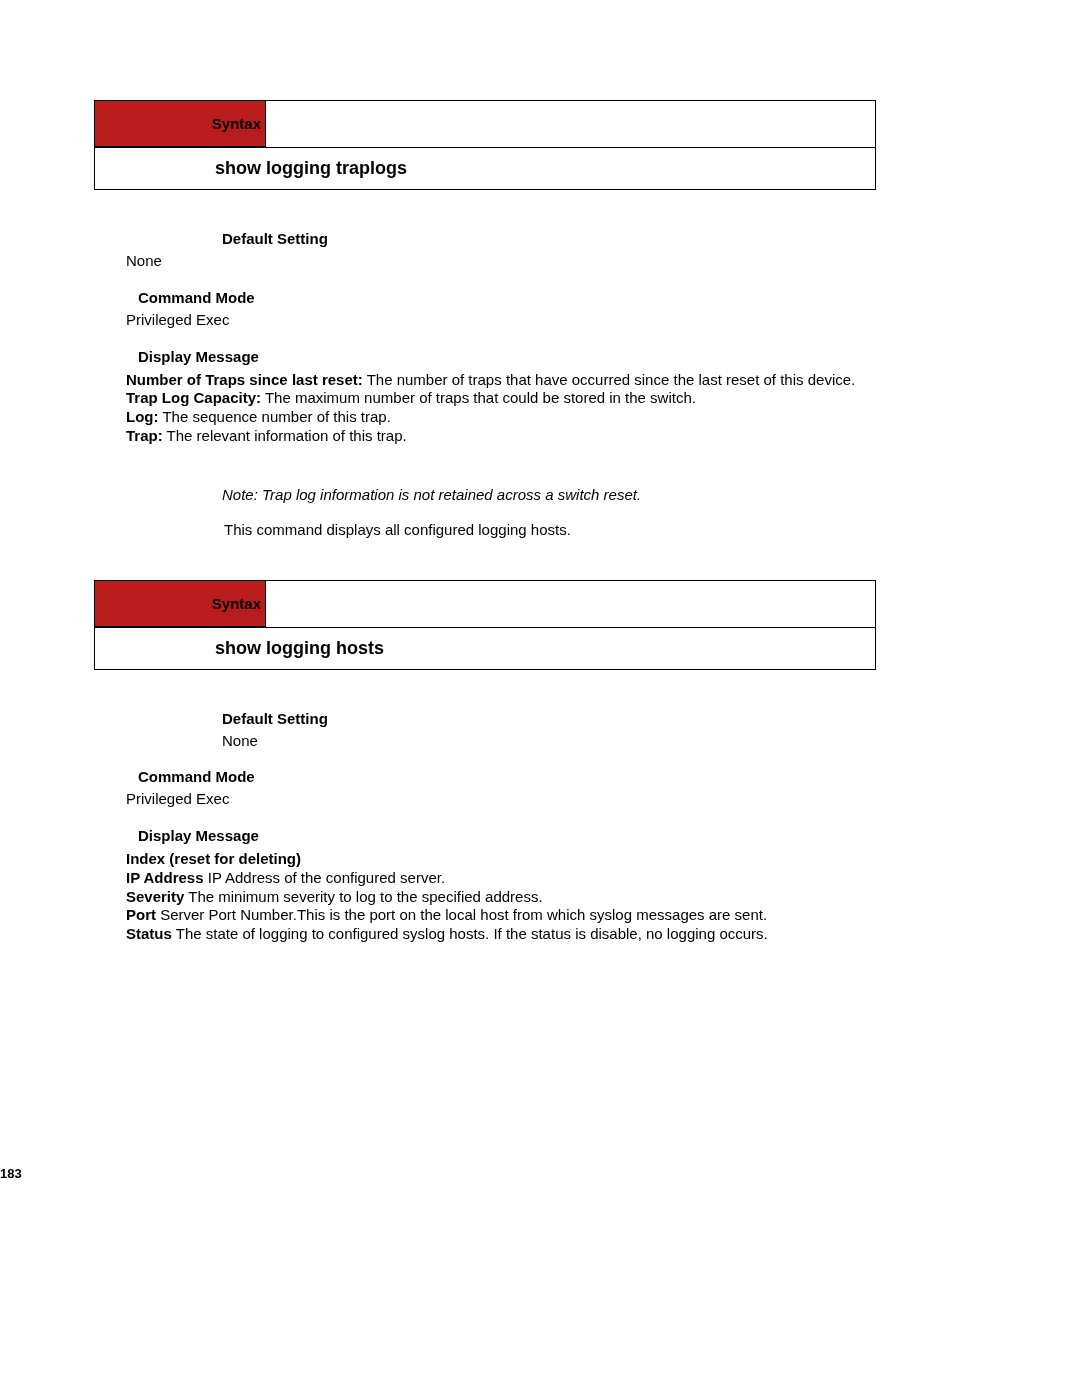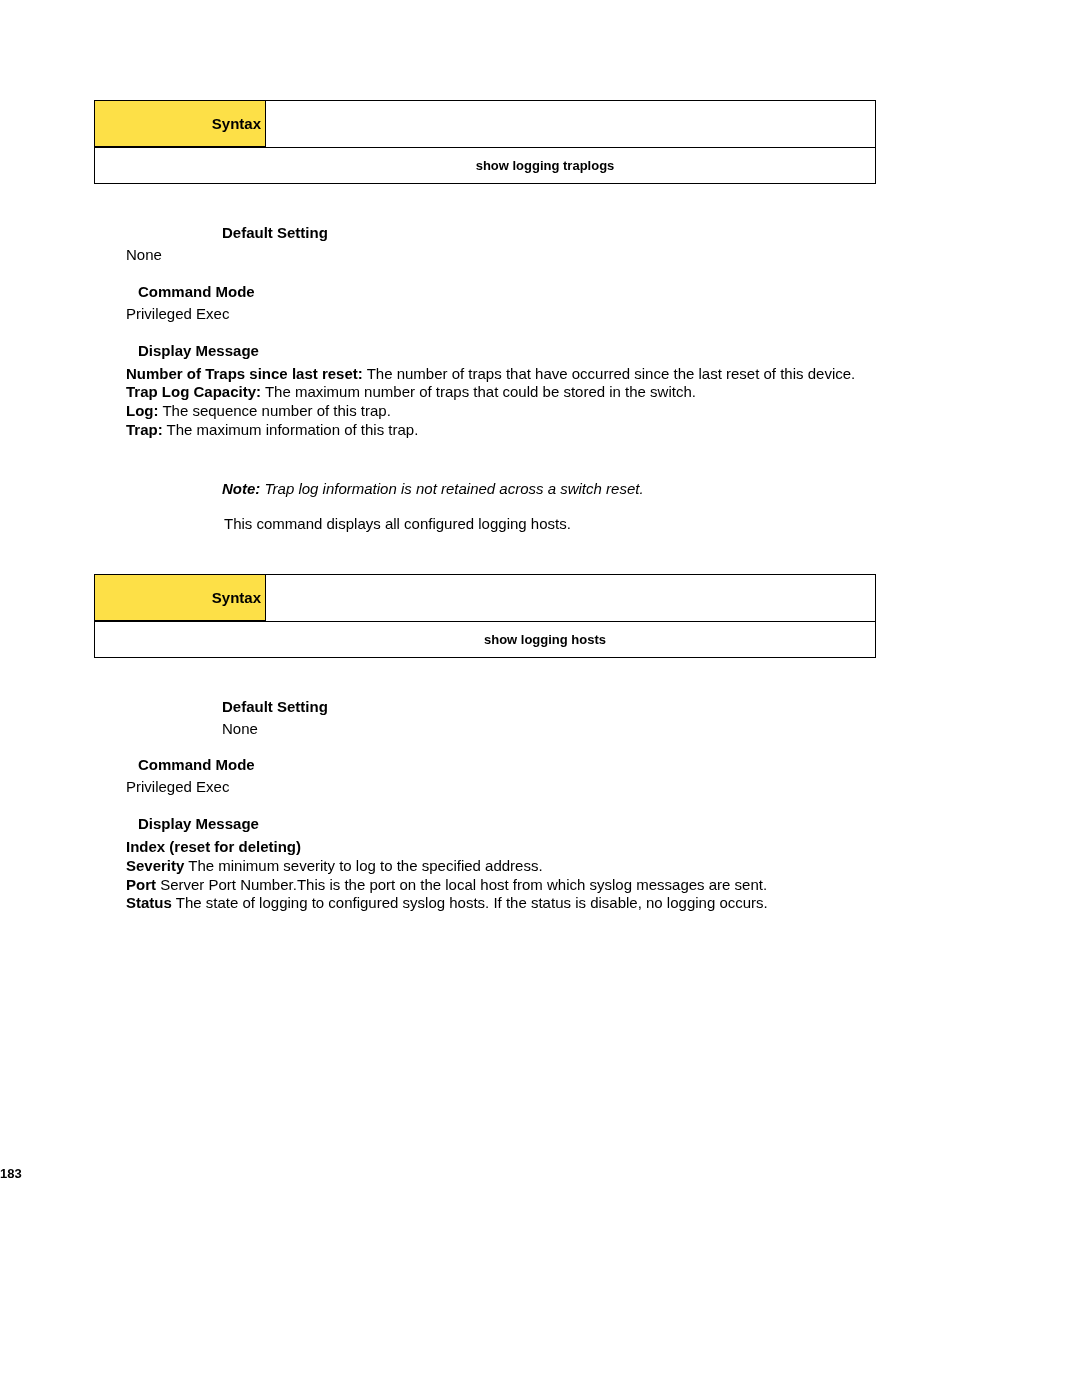--- a/index.html
+++ b/index.html
@@ -15,36 +15,35 @@
   }
   .page {
     padding: 100px 120px 0 94px;
   }
   .syntax-box {
     border: 1px solid #000;
     width: 780px;
     margin-bottom: 0;
   }
   .syntax-header {
-    background: #fde047;
+    background: #b91c1c;
     border: 1px solid #000;
     display: inline-block;
     width: 166px;
     text-align: right;
     padding: 14px 4px 14px 0;
     font-weight: bold;
     font-size: 15px;
     margin: -1px 0 0 -1px;
   }
   .syntax-body {
     border-top: 1px solid #000;
     padding: 10px 0 10px 120px;
     font-weight: bold;
-    font-size: 13px;
-    text-align: center;
+    font-size: 18px;
   }
   .section-label {
     font-weight: bold;
     font-size: 15px;
     margin-left: 128px;
     margin-top: 40px;
   }
   .section-label.tight {
     margin-top: 18px;
     margin-left: 44px;
@@ -62,21 +61,21 @@
     margin-left: 32px;
     margin-top: 6px;
     font-size: 15px;
     line-height: 1.25;
   }
   .note {
     margin-top: 40px;
     margin-left: 128px;
     font-size: 15px;
   }
-  .note .nlabel { font-weight: bold; font-style: italic; }
+  .note .nlabel { font-weight: normal; font-style: italic; }
   .note .ntext { font-style: italic; text-align: right; }
   .subsection {
     margin-top: 106px;
     margin-left: 78px;
     font-size: 18px;
   }
   .subsection .num { font-weight: normal; }
   .subsection .title { font-weight: bold; }
   .sub-desc {
     margin-left: 130px;
@@ -106,21 +105,21 @@
   <div class="body-text">None</div>
 
   <div class="section-label tight">Command Mode</div>
   <div class="body-text">Privileged Exec</div>
 
   <div class="section-label tight">Display Message</div>
   <div class="display-block">
     <div><b>Number of Traps since last reset:</b><span> The number of traps that have occurred since the last reset of this device.</span></div>
     <div><b>Trap Log Capacity:</b><span> The maximum number of traps that could be stored in the switch.</span></div>
     <div><b>Log:</b><span> The sequence number of this trap.</span></div>
-    <div><b>Trap:</b><span> The maximum information of this trap.</span></div>
+    <div><b>Trap:</b><span> The relevant information of this trap.</span></div>
   </div>
 
   <div class="note">
     <span class="nlabel">Note:</span><span class="ntext"> Trap log information is not retained across a switch reset.</span>
   </div>
 
   <div class="sub-desc">This command displays all configured logging hosts.</div>
 
   <div class="syntax-box second-syntax">
     <div class="syntax-header">Syntax</div>
@@ -129,20 +128,21 @@
 
   <div class="section-label">Default Setting</div>
   <div class="body-text indent">None</div>
 
   <div class="section-label tight">Command Mode</div>
   <div class="body-text">Privileged Exec</div>
 
   <div class="section-label tight">Display Message</div>
   <div class="display-block">
     <div><b>Index (reset for deleting)</b></div>
+    <div><b>IP Address</b><span> IP Address of the configured server.</span></div>
     <div><b>Severity</b><span> The minimum severity to log to the specified address.</span></div>
     <div><b>Port</b><span> Server Port Number.This is the port on the local host from which syslog messages are sent.</span></div>
     <div><b>Status</b><span> The state of logging to configured syslog hosts. If the status is disable, no logging occurs.</span></div>
   </div>
 
 </div>
 
 <div class="pagenum">183</div>
 
 </body></html>

